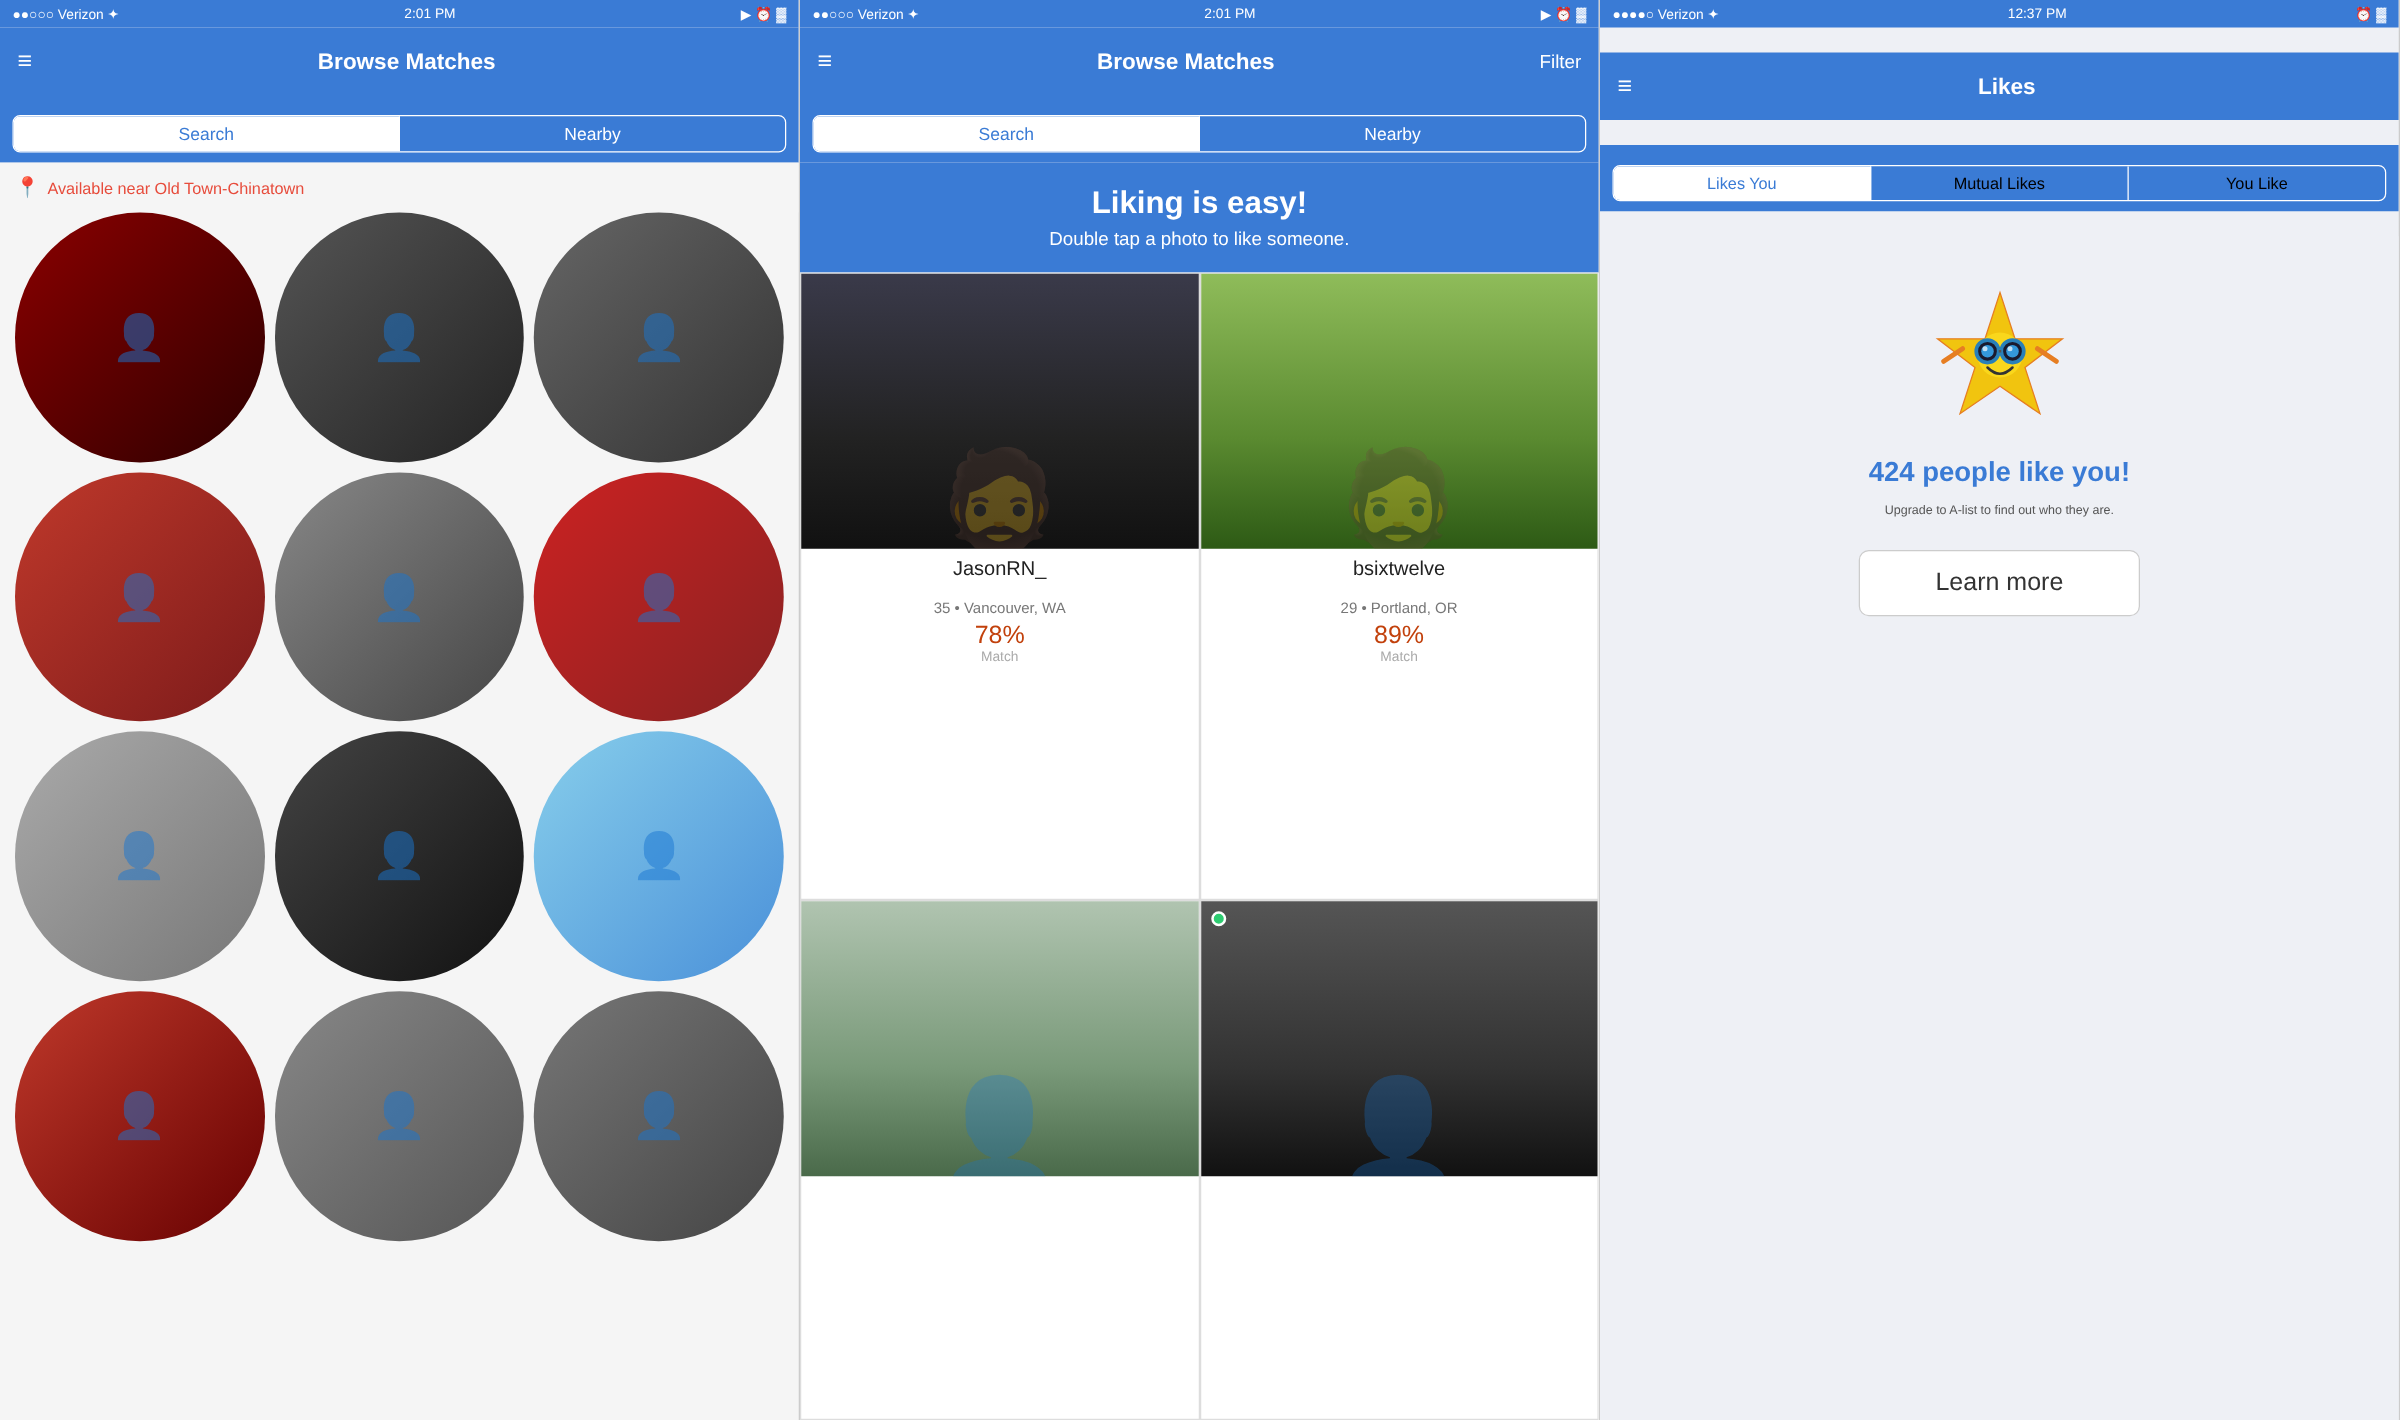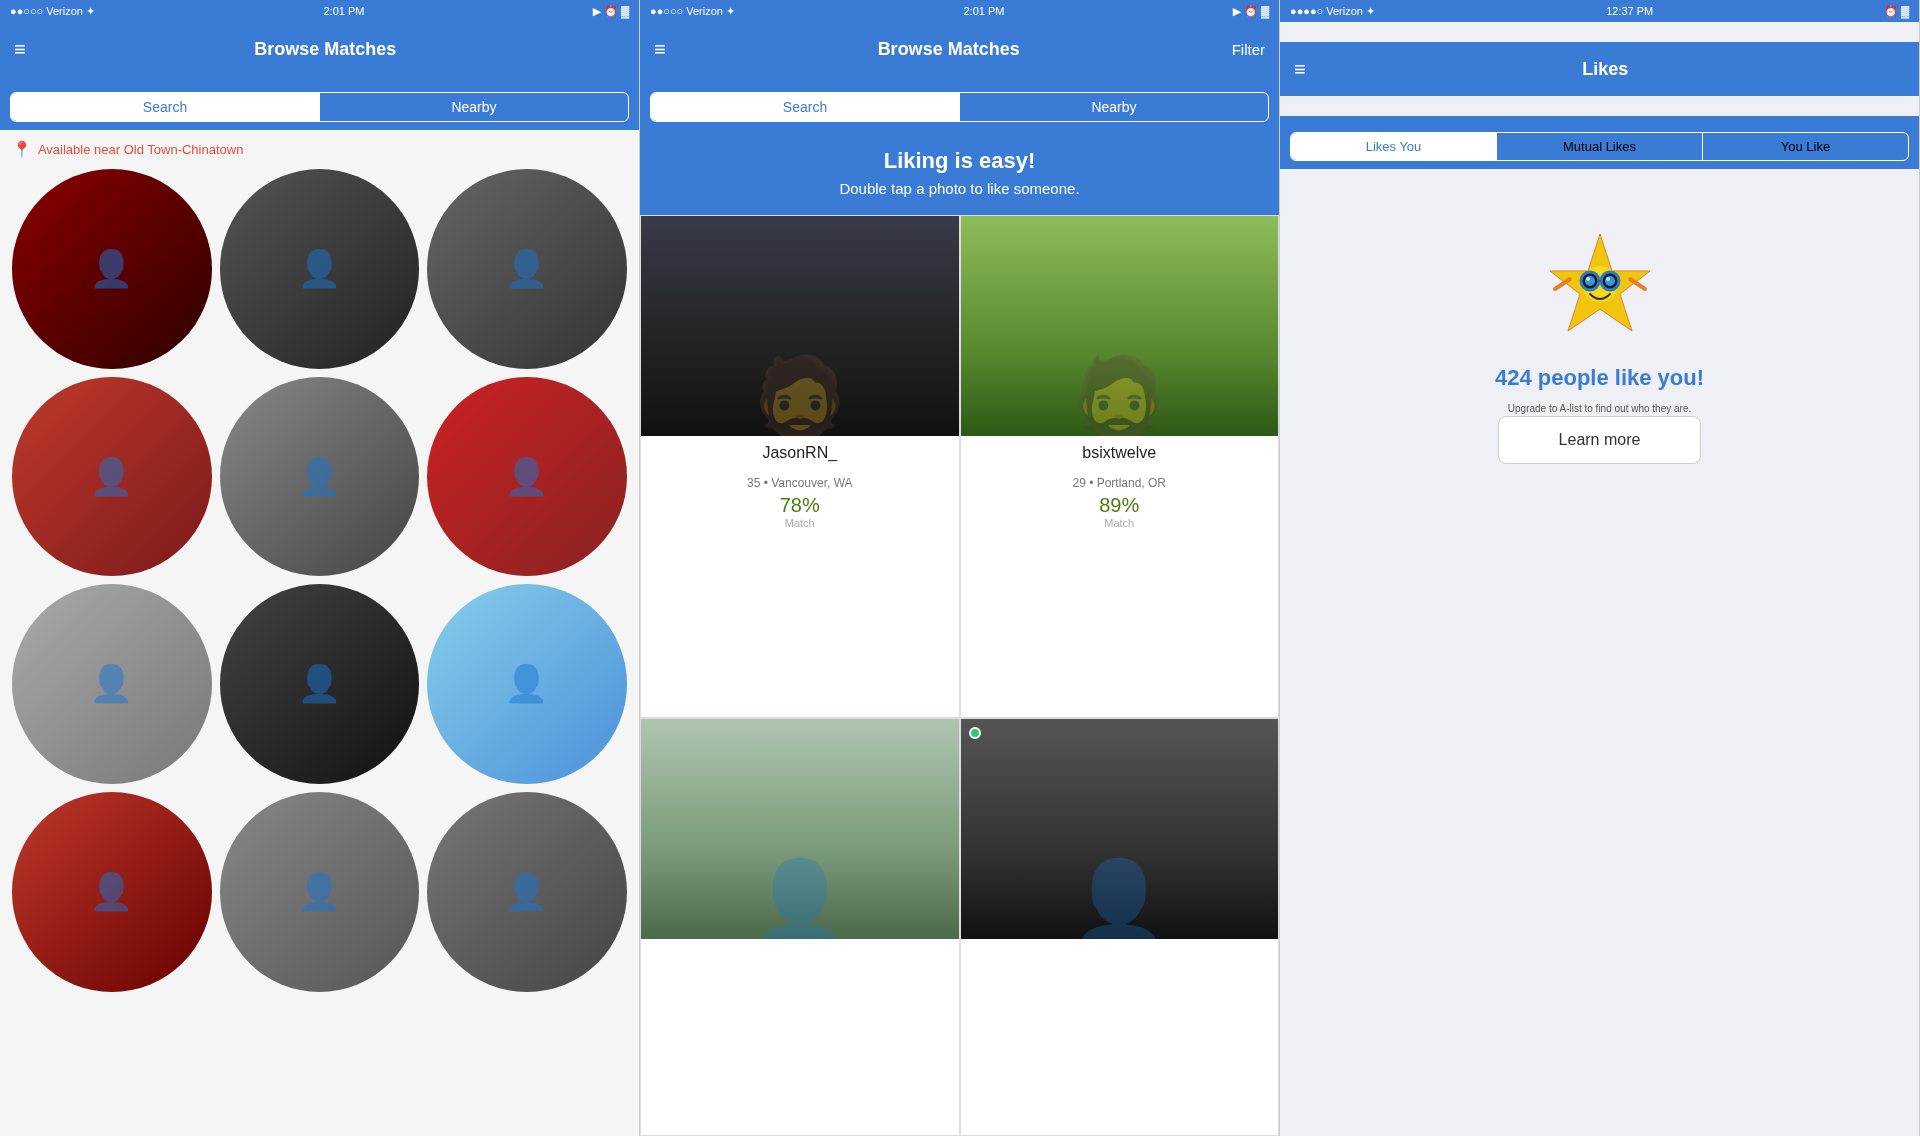--- a/index.html
+++ b/index.html
@@ -136,21 +136,21 @@
     .av12 { background: linear-gradient(135deg, #777 0%, #444 100%); }
 
     
     .panel2-content { flex: 1; display: flex; flex-direction: column; overflow: hidden; }
     .liking-banner {
       background: #3a7bd5;
       color: white;
       text-align: center;
       padding: 18px 20px;
     }
-    .liking-banner .banner-title { font-size: 22px; font-weight: 600; margin-bottom: 6px; }
+    .liking-banner .banner-title { font-size: 25px; font-weight: 600; margin-bottom: 6px; }
     .liking-banner .banner-sub { font-size: 15px; font-weight: 300; }
 
     .matches-grid {
       display: grid;
       grid-template-columns: 1fr 1fr;
       gap: 0;
       flex: 1;
       overflow: hidden;
     }
     .match-card {
@@ -177,21 +177,21 @@
       border: 2px solid white;
       position: absolute;
       top: 8px; left: 8px;
     }
     .match-info {
       padding: 8px 10px;
       text-align: center;
     }
     .match-name { font-size: 16px; font-weight: 500; color: #222; }
     .match-detail { font-size: 12px; color: #777; margin-top: 14px; }
-    .match-percent { font-size: 20px; font-weight: 500; color: #4d7c0f; margin-top: 4px; }
+    .match-percent { font-size: 20px; font-weight: 500; color: #c2410c; margin-top: 4px; }
     .match-label { font-size: 11px; color: #aaa; }
 
     
     .panel3-content {
       flex: 1;
       display: flex;
       flex-direction: column;
       align-items: center;
       background: #eef0f5;
       overflow: hidden;
@@ -212,25 +212,26 @@
     }
     .likes-sub {
       font-size: 10px;
       color: #555;
       text-align: center;
       margin-top: 10px;
       padding: 0 40px;
       line-height: 1.5;
     }
     .learn-more-btn {
+      margin-top: 24px;
       border: 1.5px solid #ccc;
       border-radius: 8px;
       background: white;
       color: #333;
-      font-size: 16px;
+      font-size: 20px;
       padding: 14px 60px;
       cursor: pointer;
     }
 
     
     .three-segment-control {
       display: flex;
       border: 1.5px solid white;
       border-radius: 6px;
       overflow: hidden;

